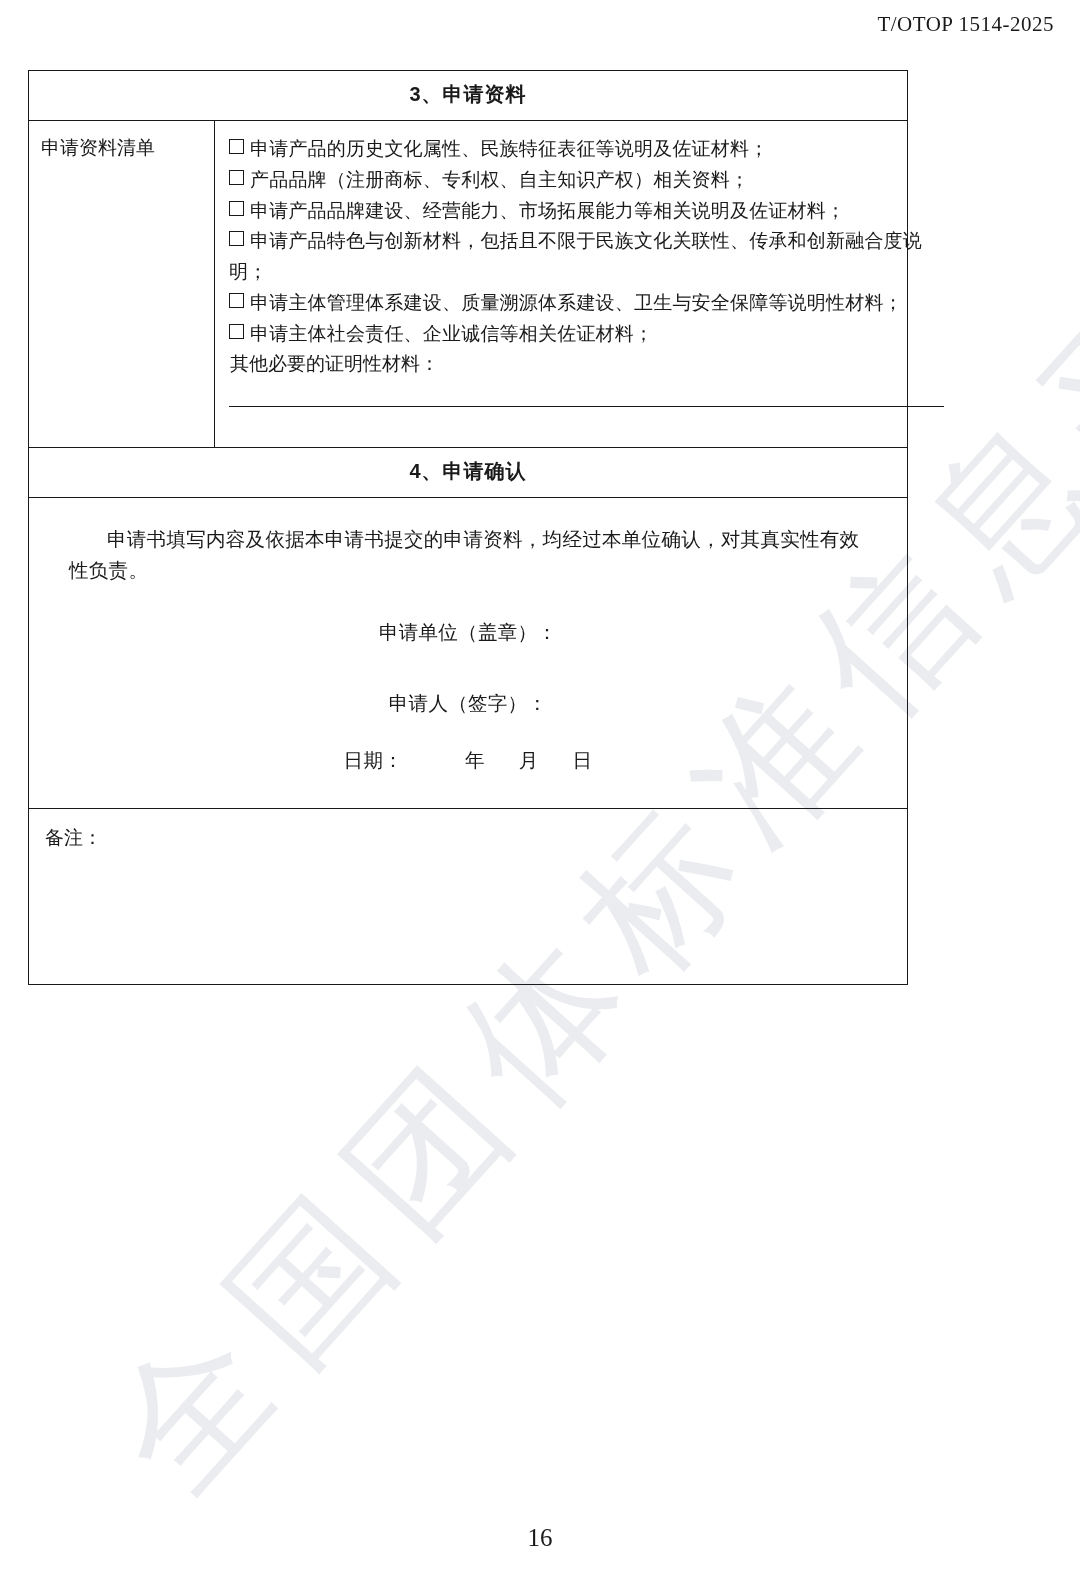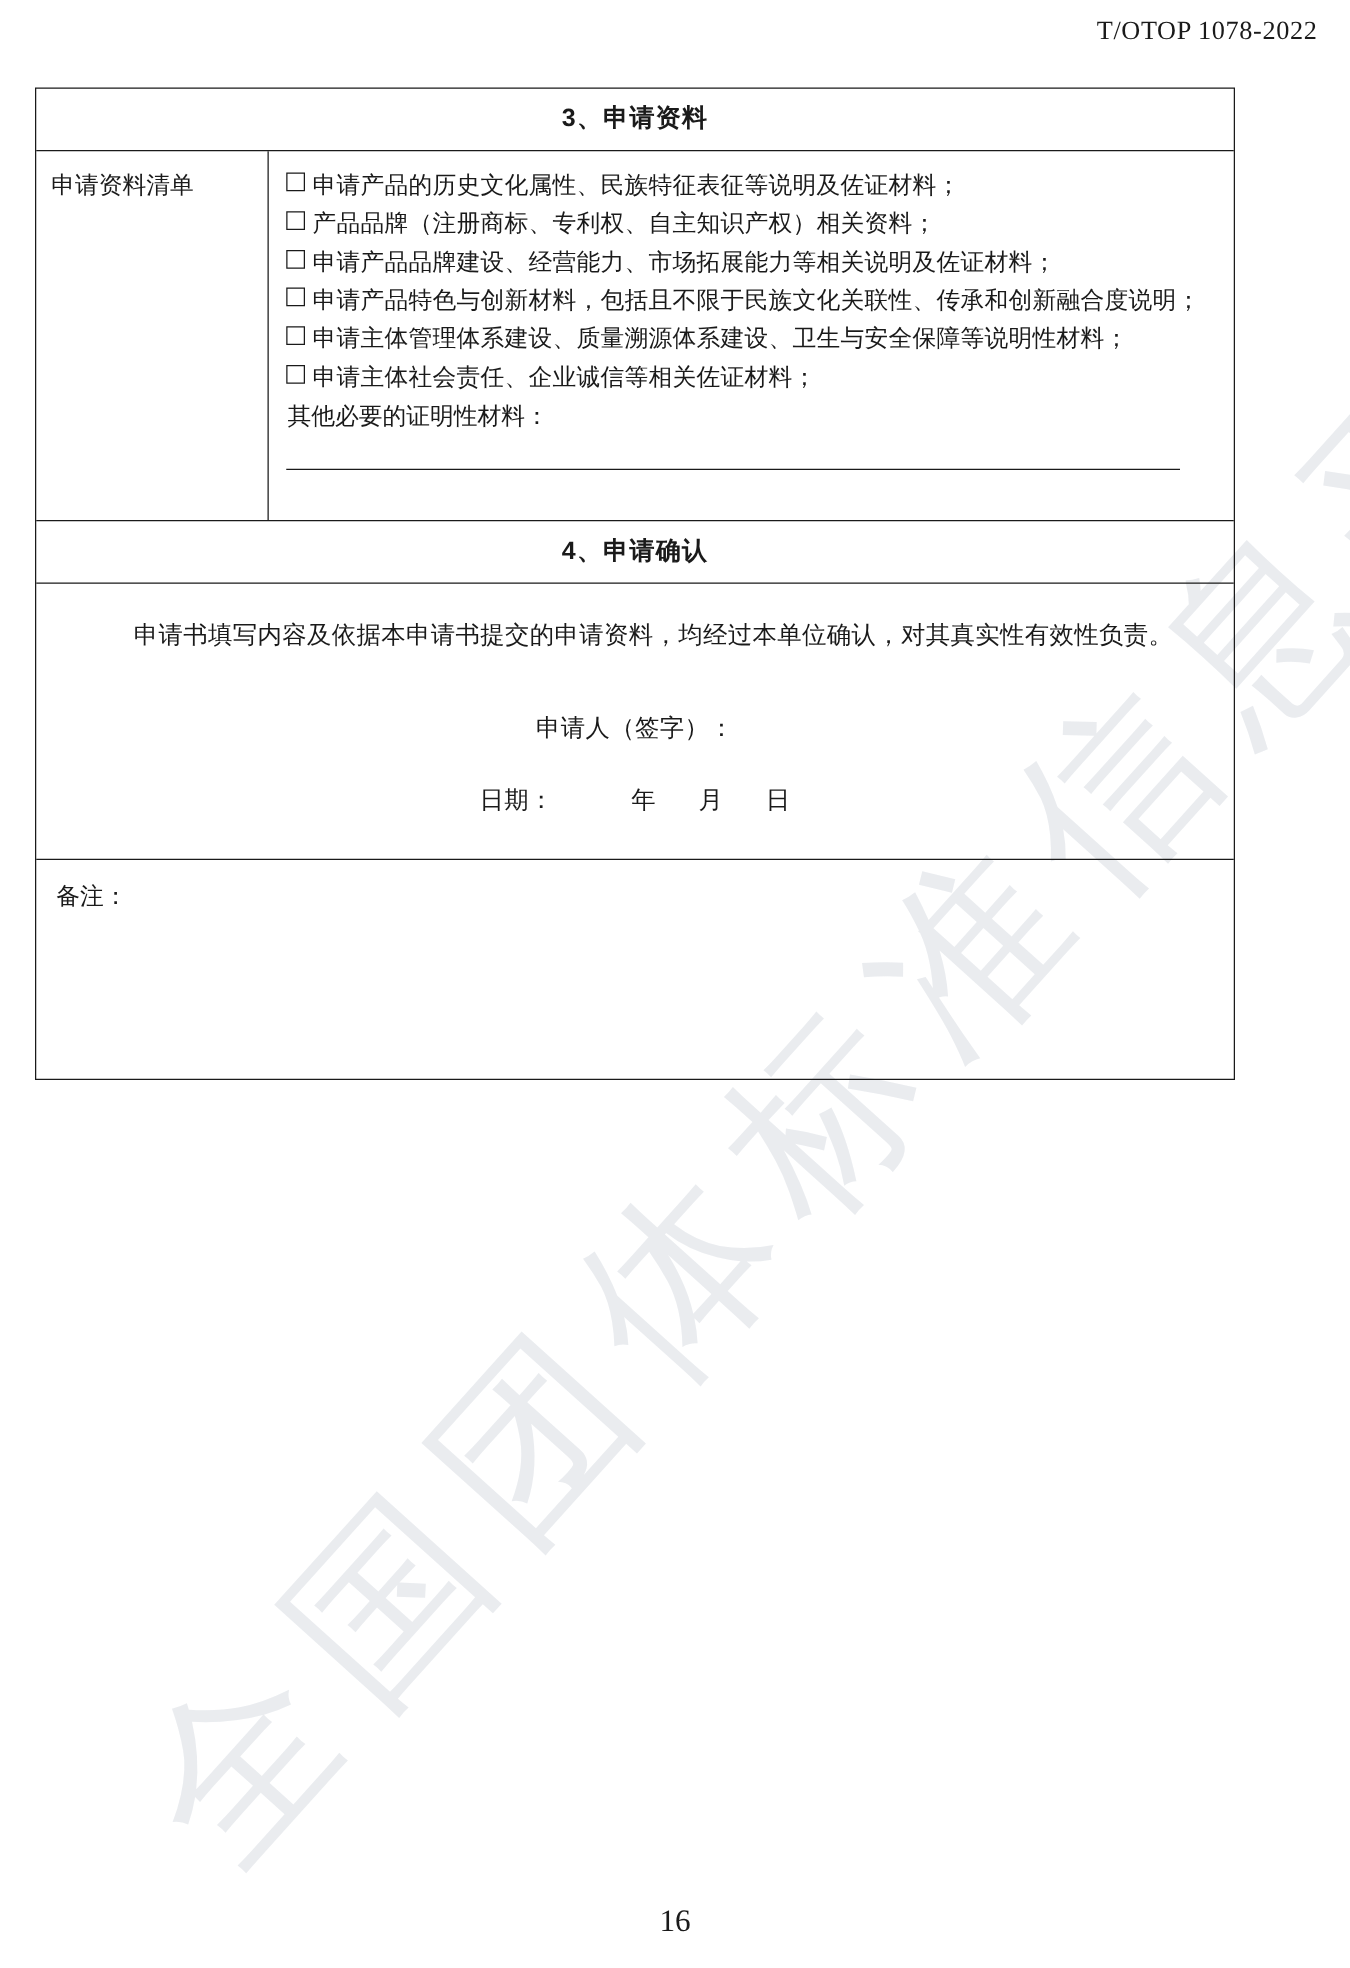--- a/index.html
+++ b/index.html
@@ -54,21 +54,21 @@
     right: 26px;
     font-size: 21px;
     letter-spacing: 0.5px;
     font-family: "Liberation Serif", serif;
   }
 
   .doc-table {
     position: absolute;
     left: 28px;
     top: 70px;
-    width: 960px;
+    width: 880px;
     border: 1.6px solid #1a1a1a;
     box-sizing: border-box;
     background: transparent;
   }
 
   .row {
     display: flex;
     border-bottom: 1.6px solid #1a1a1a;
   }
   .row.last { border-bottom: none; align-items: center; }
@@ -173,21 +173,21 @@
 </style>
 </head>
 <body>
 
 <div class="watermark">
   <span class="wm1">全国团体标准信息平台</span>
 </div>
 
 <div class="page">
 
-  <div class="header">T/OTOP 1078-2022</div>
+  <div class="header">T/OTOP 1514-2025</div>
 
   <div class="doc-table">
 
     <div class="row">
       <div class="section-title">3、申请资料</div>
     </div>
 
     <div class="row">
       <div class="cell-label">申请资料清单</div>
       <div class="cell-body">
@@ -202,20 +202,21 @@
       </div>
     </div>
 
     <div class="row">
       <div class="section-title">4、申请确认</div>
     </div>
 
     <div class="row">
       <div class="confirm-body">
         <div class="confirm-text">申请书填写内容及依据本申请书提交的申请资料，均经过本单位确认，对其真实性有效性负责。</div>
+        <div class="confirm-center m1">申请单位（盖章）：</div>
         <div class="confirm-center m2">申请人（签字）：</div>
         <div class="confirm-center m3 date-gaps">
           <span>日期：</span><i></i><span>年</span><u></u><span>月</span><u></u><span>日</span>
         </div>
       </div>
     </div>
 
     <div class="row last">
       <div class="remark-cell">
         <span>备注：</span>

